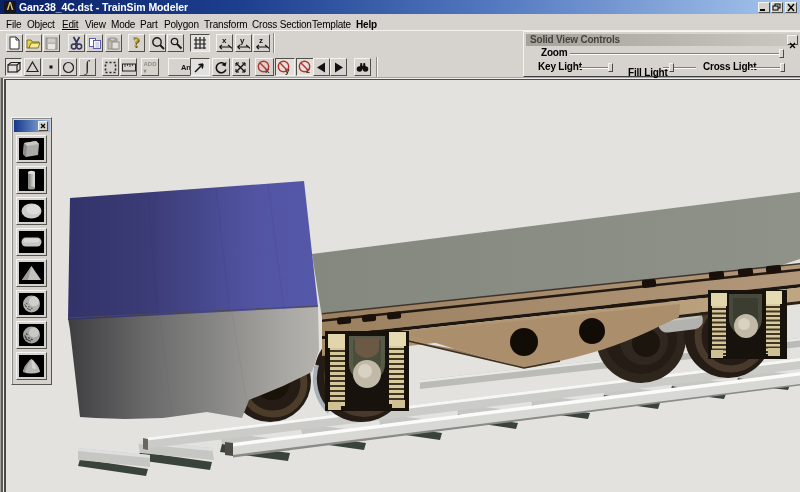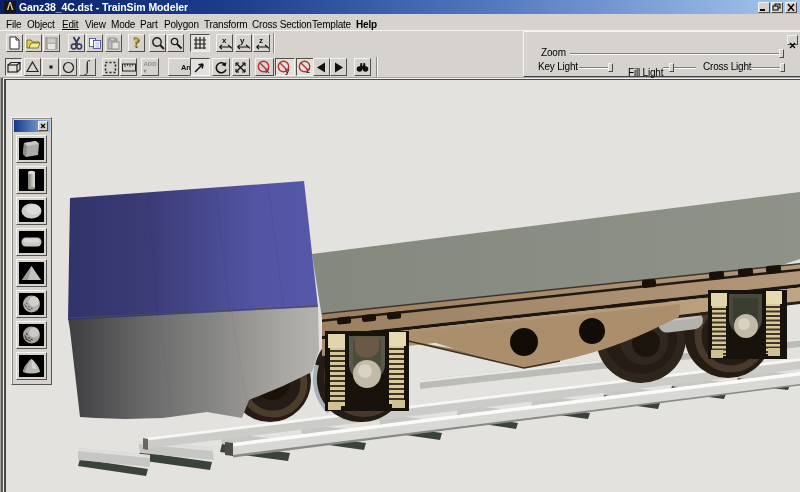--- a/index.html
+++ b/index.html
@@ -48,21 +48,21 @@
 .shapebtn .blk { position:absolute; left:2px; top:2px; width:25px; height:22px; background:#000; }
 
 #svc { position:absolute; left:523px; top:31px; width:277px; height:46px; background:#d6d3ce;
   border-top:1px solid #f4f3f0; border-left:1px solid #f4f3f0; border-bottom:1px solid #404040; }
 #svctitle { position:absolute; left:2px; top:2px; width:273px; height:12px;
   background:linear-gradient(90deg,#a5a29c,#cbc8c1); font-size:10px; font-weight:bold;
   letter-spacing:-0.2px; color:#45433f; line-height:12px; padding-left:4px; }
 #svcx { position:absolute; left:263px; top:3px; width:11px; height:10px; background:#d6d3ce;
   border-top:1px solid #f4f3f0; border-left:1px solid #f4f3f0;
   border-right:1px solid #4c4c46; border-bottom:1px solid #4c4c46; }
-#svc .lbl { position:absolute; font-size:10px; letter-spacing:-0.2px; color:#000; }
+#svc .lbl { position:absolute; font-size:10px; letter-spacing:-0.2px; color:#000;font-weight:bold; }
 .groove { position:absolute; height:2px; border-top:1px solid #82807b; border-bottom:1px solid #fbfaf8; }
 .thumb { position:absolute; width:5px; height:9px; background:#d6d3ce;
   border-top:1px solid #f4f3f0; border-left:1px solid #f4f3f0;
   border-right:1px solid #4c4c46; border-bottom:1px solid #4c4c46; }
 </style>
 </head>
 <body>
 
 <svg id="scene" viewBox="0 0 800 492">
 <defs>
@@ -510,20 +510,21 @@
   <div class="shapebtn" style="top:234px;">
       <div class="blk"><svg width="25" height="22">
     <path d="M12.5,4 C17,7 21,14 21,17 Q12.5,20 4,17 C4,14 8,7 12.5,4 Z" fill="#b8b8b4"></path>
     <path d="M12.5,4 C10,7 7,13 6,17 Q5,16.6 4,17 C4,14 8,7 12.5,4 Z" fill="#92928e"></path>
     <path d="M12.5,4 C15,6.5 17,11 17.5,14 L13,13.5 Z" fill="#d5d5d1"></path>
   </svg></div>
     </div>
 </div>
 
 <div id="svc">
+  <div id="svctitle">Solid View Controls</div>
   <div id="svcx"><svg width="9" height="8">
         <path d="M2,1 L7,6 M7,1 L2,6" stroke="#000" stroke-width="1.3"></path>
       </svg></div>
   <span class="lbl" style="left:17px; top:15px;">Zoom</span>
   <div class="groove" style="left:46px; top:21px; width:214px;"></div>
   <div class="thumb" style="left:255px; top:17px;"></div>
   <span class="lbl" style="left:14px; top:29px;">Key Light</span>
   <div class="groove" style="left:55px; top:35px; width:34px;"></div>
   <div class="thumb" style="left:84px; top:31px;"></div>
   <span class="lbl" style="left:104px; top:35px;">Fill Light</span>

